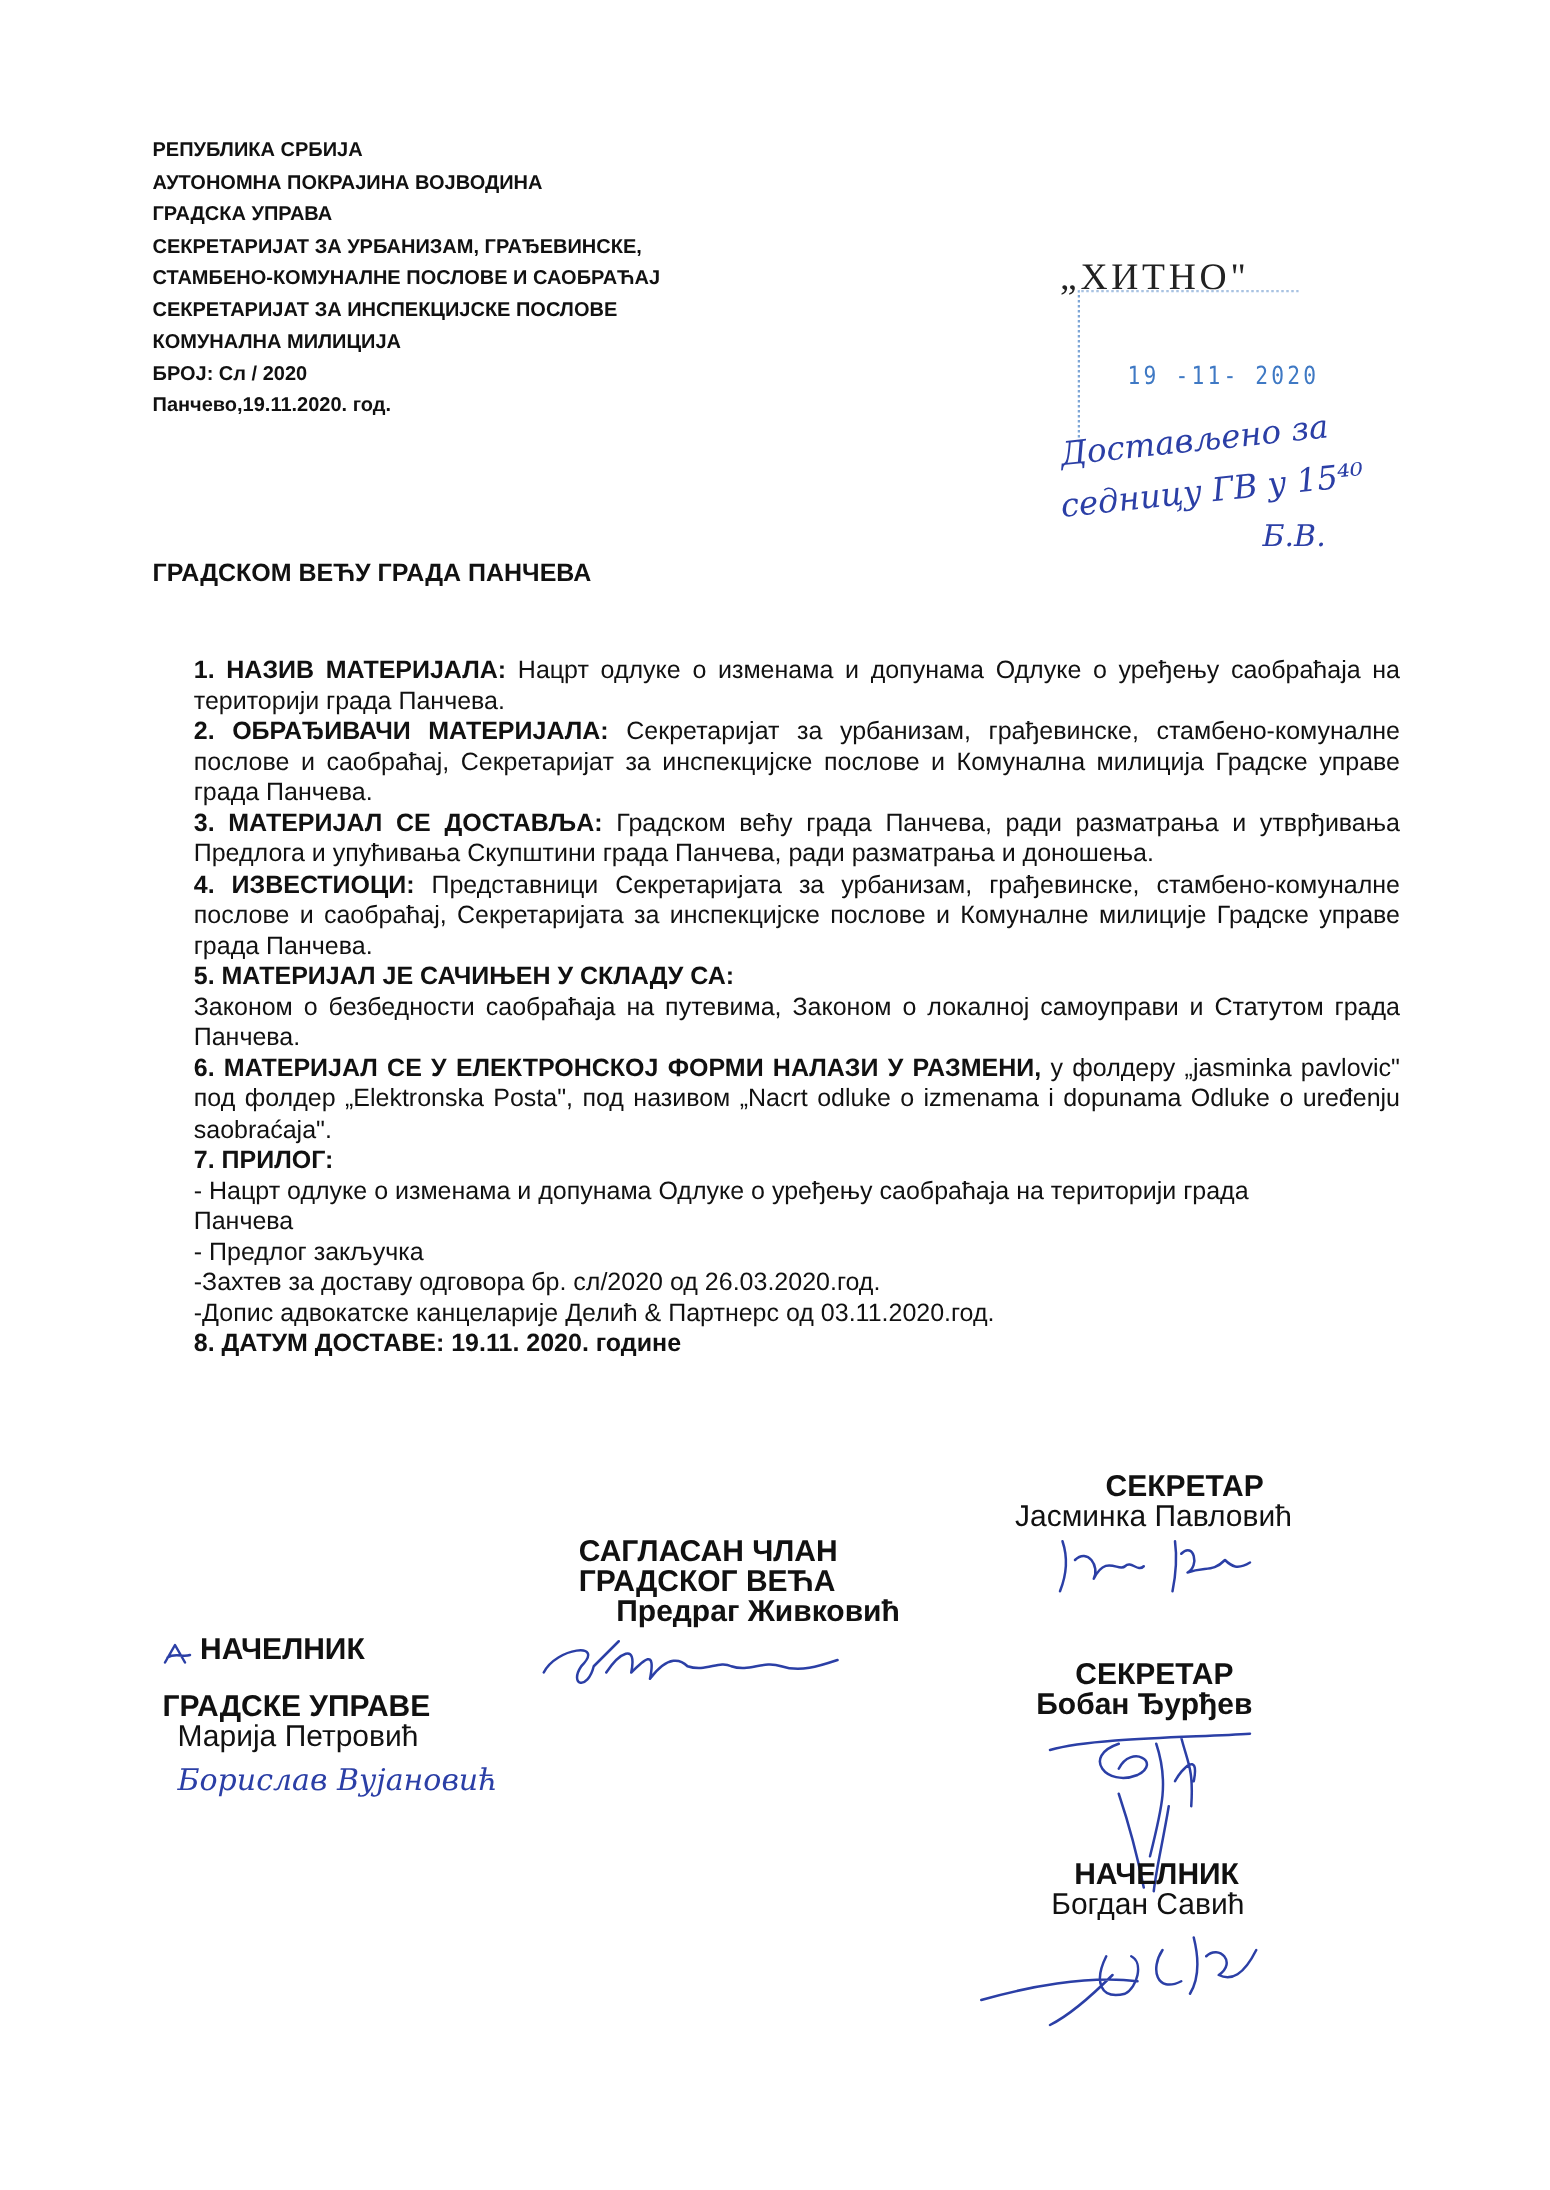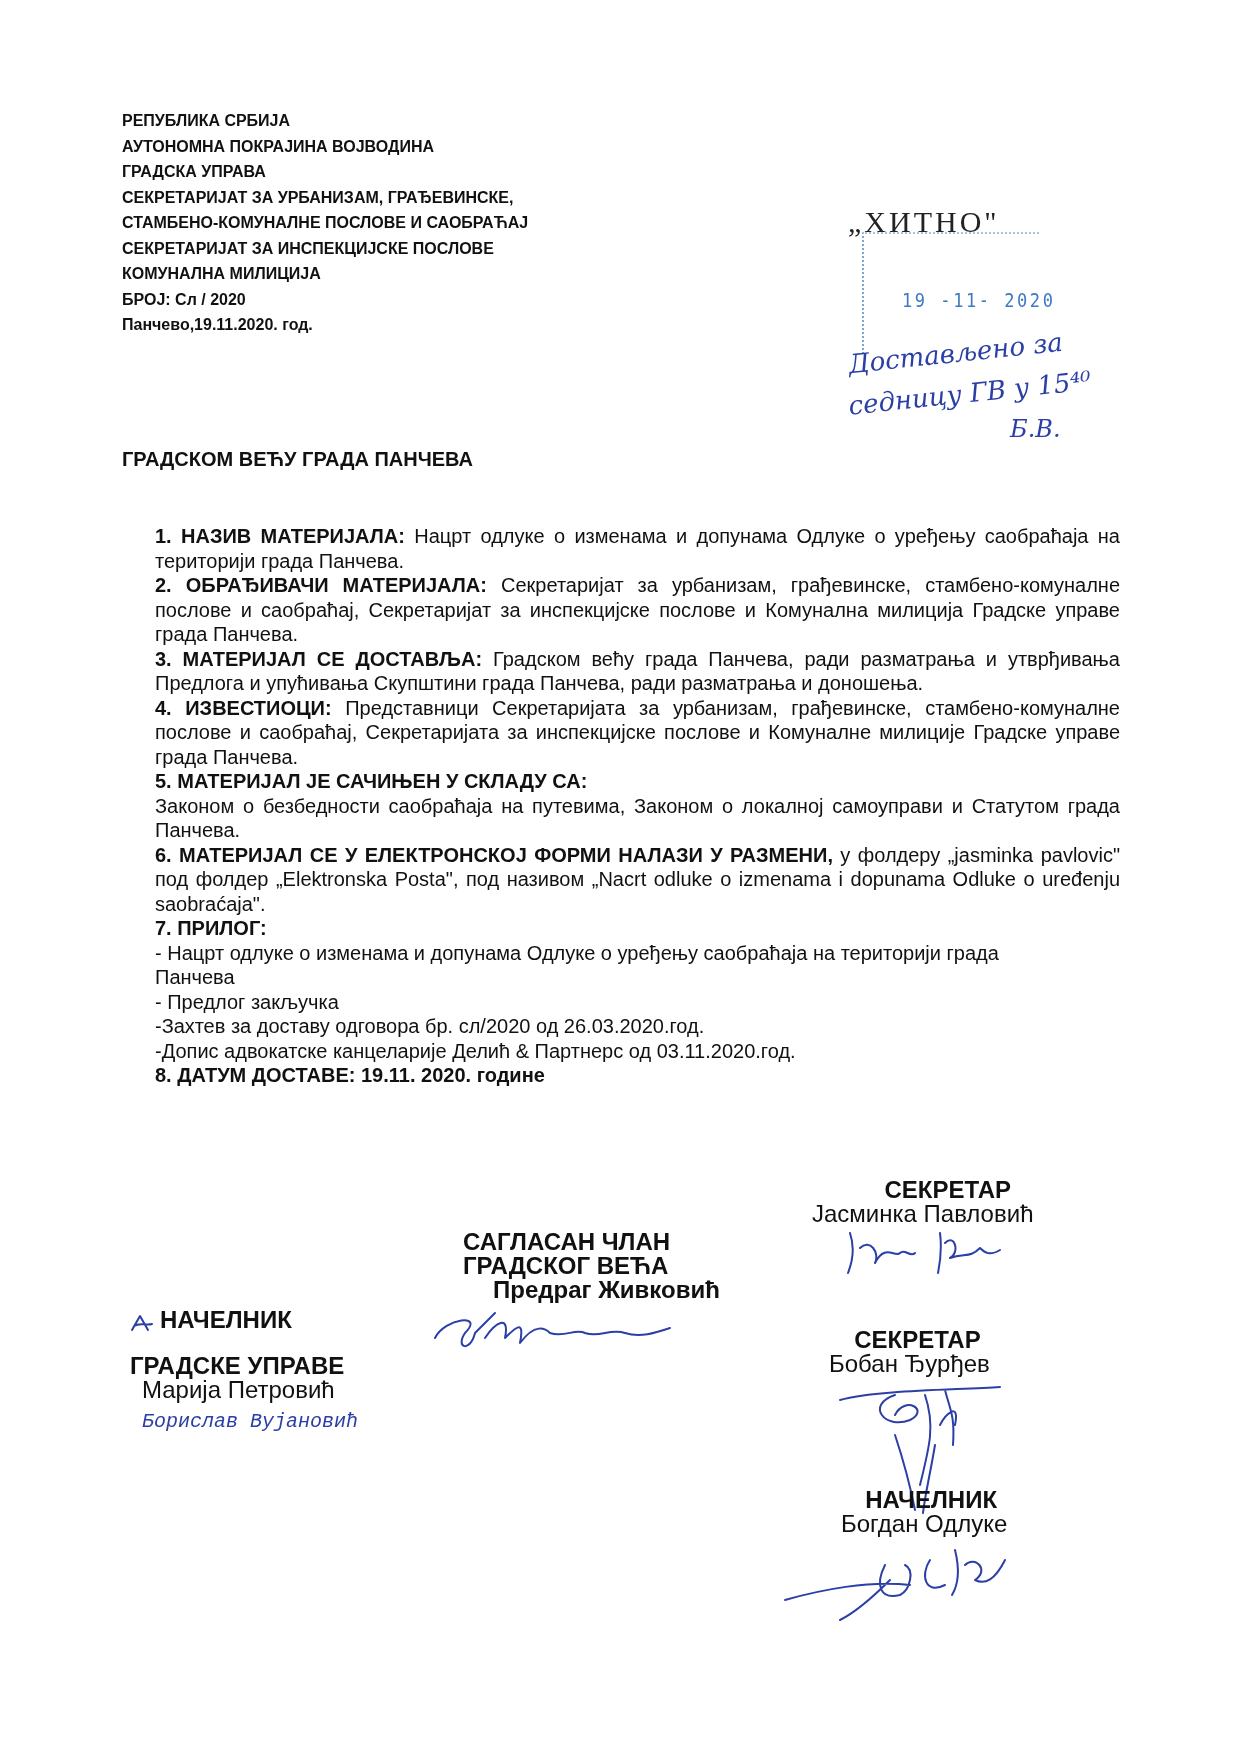--- a/index.html
+++ b/index.html
@@ -92,33 +92,33 @@
   <div class="t" style="margin-left:30px;">НАЧЕЛНИК</div>
   <div style="height:22px;"></div>
   <div class="t">ГРАДСКЕ УПРАВЕ</div>
   <div style="margin-left:12px;">Марија Петровић</div>
 </div>
 <div class="hand" style="left:128px; top:1312px;">
   <svg width="30" height="22">
       <path class="ink" d="M4 18 L12 4 L20 18 M6 14 C12 10 18 14 24 12"></path>
     </svg>
 </div>
-<div class="note" style="left:142px; top:1410px; font-size:20px;font-family:Liberation Mono, monospace;">Борислав Вујановић</div>
+<div class="note" style="left:142px; top:1410px; font-size:24px;">Борислав Вујановић</div>
 
 <div class="sig" style="left:845px; top:1328px; text-align:center;">
   <div class="t">СЕКРЕТАР</div>
-  <div style="margin-left:-16px;">Бобан Ђурђев</div>
+  <div style="margin-left:-16px;font-weight:bold;">Бобан Ђурђев</div>
 </div>
 <div class="hand" style="left:835px; top:1385px;">
   <svg width="180" height="130">
       <path class="ink" d="M5 15 C40 5 120 5 165 2 M60 10 C30 20 50 45 75 35 C95 25 70 10 60 30 M90 10 C100 40 95 60 85 100 M110 5 C115 25 120 30 118 60 M105 40 C110 30 125 15 120 40 M60 50 C70 80 75 100 80 125 M100 60 C95 90 90 110 88 128"></path>
     </svg>
 </div>
 
 <div class="sig" style="left:855px; top:1488px; text-align:center;">
   <div class="t">НАЧЕЛНИК</div>
-  <div style="margin-left:-14px;">Богдан Одлуке</div>
+  <div style="margin-left:-14px;">Богдан Савић</div>
 </div>
 <div class="hand" style="left:780px; top:1540px;">
   <svg width="260" height="100">
       <path class="ink" d="M5 60 C40 50 90 40 130 45 M105 25 C95 45 100 60 120 55 C130 50 135 30 125 25 M150 20 C140 35 145 55 165 45 M175 10 C180 30 178 45 172 55 M185 25 C195 15 210 30 195 40 C205 45 215 40 225 20 M60 80 C80 70 100 50 110 40"></path>
     </svg>
 </div>
 
 </body></html>

